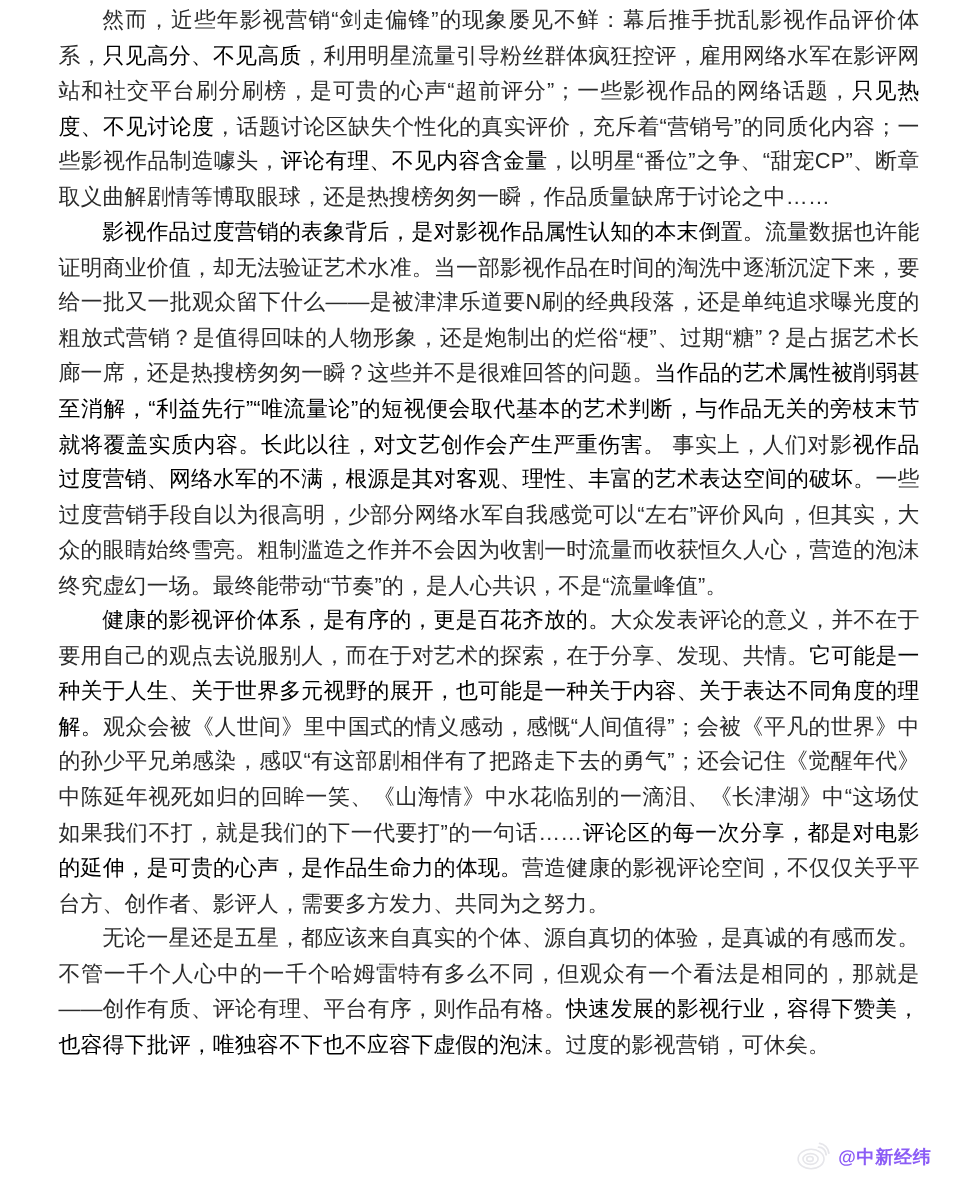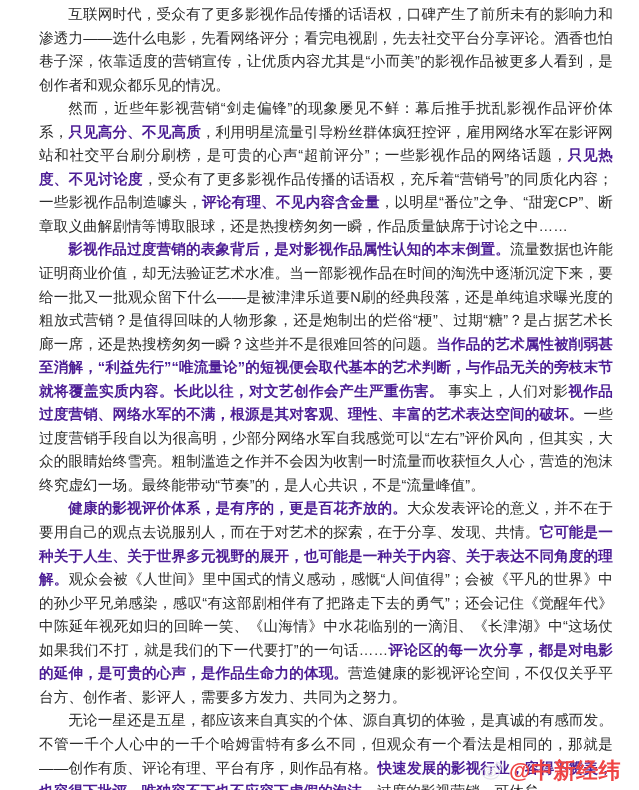--- a/index.html
+++ b/index.html
@@ -26,55 +26,54 @@
     font-size: 14.6px;
     line-height: 23.55px;
     color: #2b2b2b;
     text-align: justify;
     text-justify: inter-ideograph;
     text-indent: 2em;
     letter-spacing: 0.1px;
     font-weight: 400;
   }
   .para b, .para .em {
-    font-weight: 700;
-    color: #4c1d95;
+    font-weight: 400;
+    color: #000000;
   }
   .watermark {
     position: absolute;
     right: 18px;
     bottom: 8px;
     display: flex;
     align-items: center;
     gap: 5px;
     opacity: 1;
     pointer-events: none;
     user-select: none;
   }
   .wm-logo {
     width: 23px;
     height: 23px;
     display: block;
   }
   .wm-text {
-    font-size: 22px;
-    color: #ef4444;
+    font-size: 12px;
+    color: #8b5cf6;
     font-weight: 700;
     letter-spacing: 0.5px;
     line-height: 1;
     white-space: nowrap;
   }
 </style>
 </head>
 <body>
 
 <div id="article">
   <div id="paragraphs">
-      <p class="para"><span>互联网时代，受众有了更多影视作品传播的话语权，口碑产生了前所未有的影响力和渗透力——选什么电影，先看网络评分；看完电视剧，先去社交平台分享评论。酒香也怕巷子深，依靠适度的营销宣传，让优质内容尤其是“小而美”的影视作品被更多人看到，是创作者和观众都乐见的情况。</span></p>
-      <p class="para"><span>然而，近些年影视营销“剑走偏锋”的现象屡见不鲜：幕后推手扰乱影视作品评价体系，</span><b class="em">只见高分、不见高质</b><span>，利用明星流量引导粉丝群体疯狂控评，雇用网络水军在影评网站和社交平台刷分刷榜，是可贵的心声“超前评分”；一些影视作品的网络话题，</span><b class="em">只见热度、不见讨论度</b><span>，受众有了更多影视作品传播的话语权，充斥着“营销号”的同质化内容；一些影视作品制造噱头，</span><b class="em">评论有理、不见内容含金量</b><span>，以明星“番位”之争、“甜宠CP”、断章取义曲解剧情等博取眼球，还是热搜榜匆匆一瞬，作品质量缺席于讨论之中……</span></p>
+      <p class="para"><span>然而，近些年影视营销“剑走偏锋”的现象屡见不鲜：幕后推手扰乱影视作品评价体系，</span><b class="em">只见高分、不见高质</b><span>，利用明星流量引导粉丝群体疯狂控评，雇用网络水军在影评网站和社交平台刷分刷榜，是可贵的心声“超前评分”；一些影视作品的网络话题，</span><b class="em">只见热度、不见讨论度</b><span>，话题讨论区缺失个性化的真实评价，充斥着“营销号”的同质化内容；一些影视作品制造噱头，</span><b class="em">评论有理、不见内容含金量</b><span>，以明星“番位”之争、“甜宠CP”、断章取义曲解剧情等博取眼球，还是热搜榜匆匆一瞬，作品质量缺席于讨论之中……</span></p>
       <p class="para"><b class="em">影视作品过度营销的表象背后，是对影视作品属性认知的本末倒置。</b><span>流量数据也许能证明商业价值，却无法验证艺术水准。当一部影视作品在时间的淘洗中逐渐沉淀下来，要给一批又一批观众留下什么——是被津津乐道要N刷的经典段落，还是单纯追求曝光度的粗放式营销？是值得回味的人物形象，还是炮制出的烂俗“梗”、过期“糖”？是占据艺术长廊一席，还是热搜榜匆匆一瞬？这些并不是很难回答的问题。</span><b class="em">当作品的艺术属性被削弱甚至消解，“利益先行”“唯流量论”的短视便会取代基本的艺术判断，与作品无关的旁枝末节就将覆盖实质内容。长此以往，对文艺创作会产生严重伤害。</b><span> 事实上，人们对影</span><b class="em">视作品过度营销、网络水军的不满，根源是其对客观、理性、丰富的艺术表达空间的破坏。</b><span>一些过度营销手段自以为很高明，少部分网络水军自我感觉可以“左右”评价风向，但其实，大众的眼睛始终雪亮。粗制滥造之作并不会因为收割一时流量而收获恒久人心，营造的泡沫终究虚幻一场。最终能带动“节奏”的，是人心共识，不是“流量峰值”。</span></p>
       <p class="para"><b class="em">健康的影视评价体系，是有序的，更是百花齐放的。</b><span>大众发表评论的意义，并不在于要用自己的观点去说服别人，而在于对艺术的探索，在于分享、发现、共情。</span><b class="em">它可能是一种关于人生、关于世界多元视野的展开，也可能是一种关于内容、关于表达不同角度的理解。</b><span>观众会被《人世间》里中国式的情义感动，感慨“人间值得”；会被《平凡的世界》中的孙少平兄弟感染，感叹“有这部剧相伴有了把路走下去的勇气”；还会记住《觉醒年代》中陈延年视死如归的回眸一笑、《山海情》中水花临别的一滴泪、《长津湖》中“这场仗如果我们不打，就是我们的下一代要打”的一句话……</span><b class="em">评论区的每一次分享，都是对电影的延伸，是可贵的心声，是作品生命力的体现。</b><span>营造健康的影视评论空间，不仅仅关乎平台方、创作者、影评人，需要多方发力、共同为之努力。</span></p>
       <p class="para"><span>无论一星还是五星，都应该来自真实的个体、源自真切的体验，是真诚的有感而发。不管一千个人心中的一千个哈姆雷特有多么不同，但观众有一个看法是相同的，那就是——创作有质、评论有理、平台有序，则作品有格。</span><b class="em">快速发展的影视行业，容得下赞美，也容得下批评，唯独容不下也不应容下虚假的泡沫。</b><span>过度的影视营销，可休矣。</span></p>
     </div>
 
   <div class="watermark">
     <svg class="wm-logo" viewBox="0 0 64 64" aria-hidden="true">
       <ellipse cx="27" cy="38" rx="24" ry="18" fill="none" stroke="#e6e6ea" stroke-width="3"></ellipse>
       <ellipse cx="26" cy="38" rx="14" ry="10" fill="none" stroke="#e6e6ea" stroke-width="3"></ellipse>
       <ellipse cx="25" cy="38" rx="6" ry="4.5" fill="none" stroke="#e6e6ea" stroke-width="3"></ellipse>

